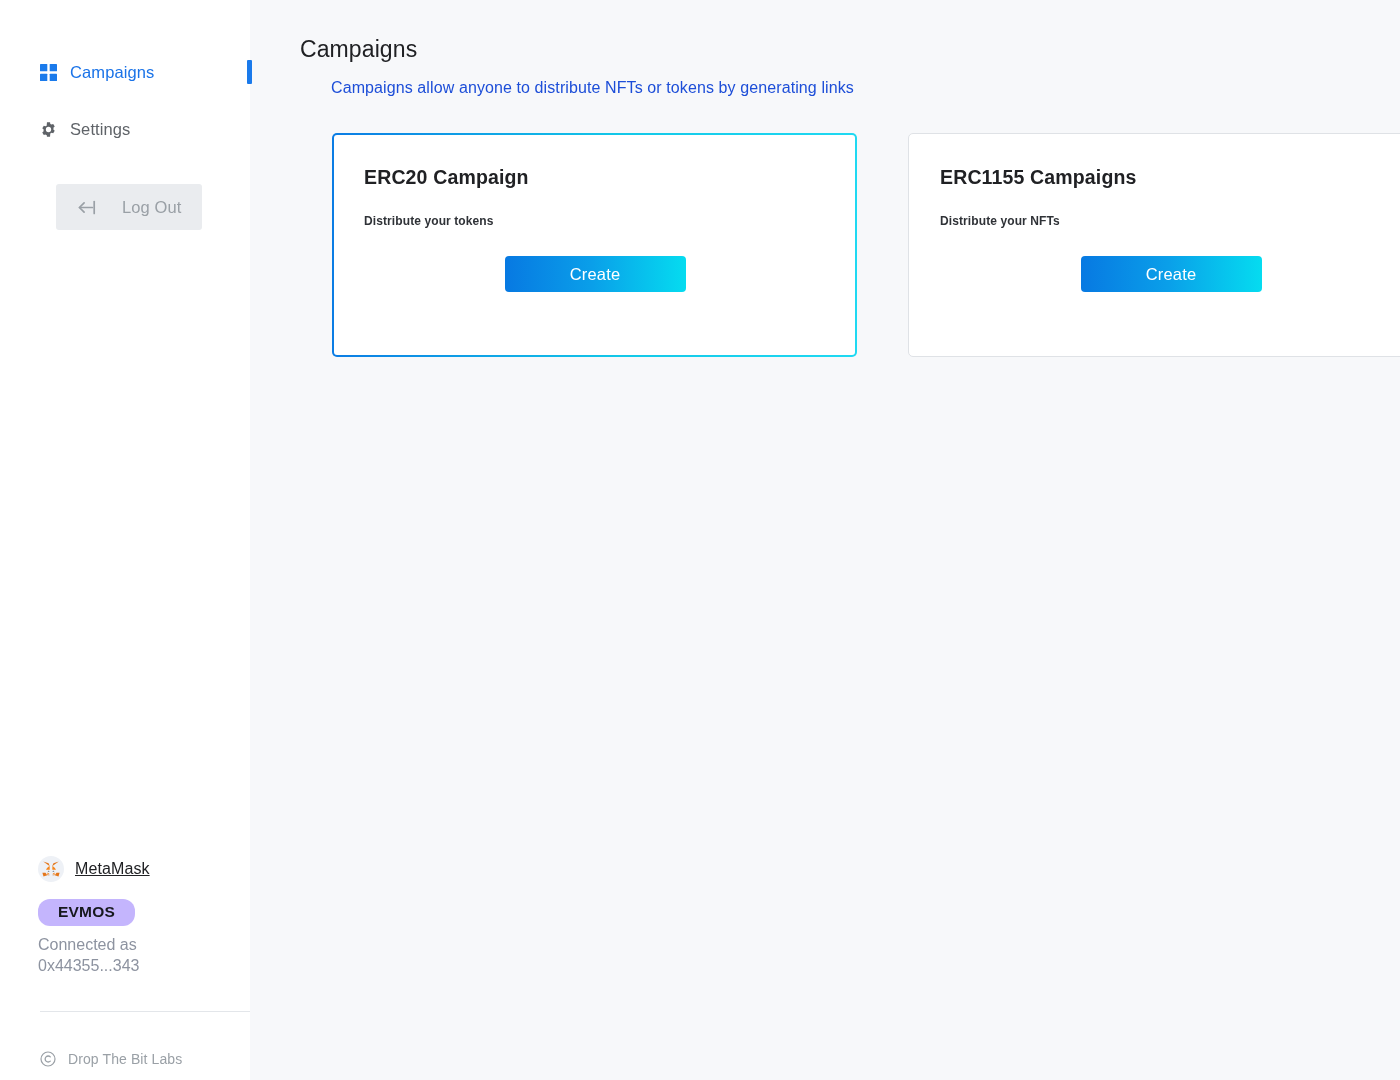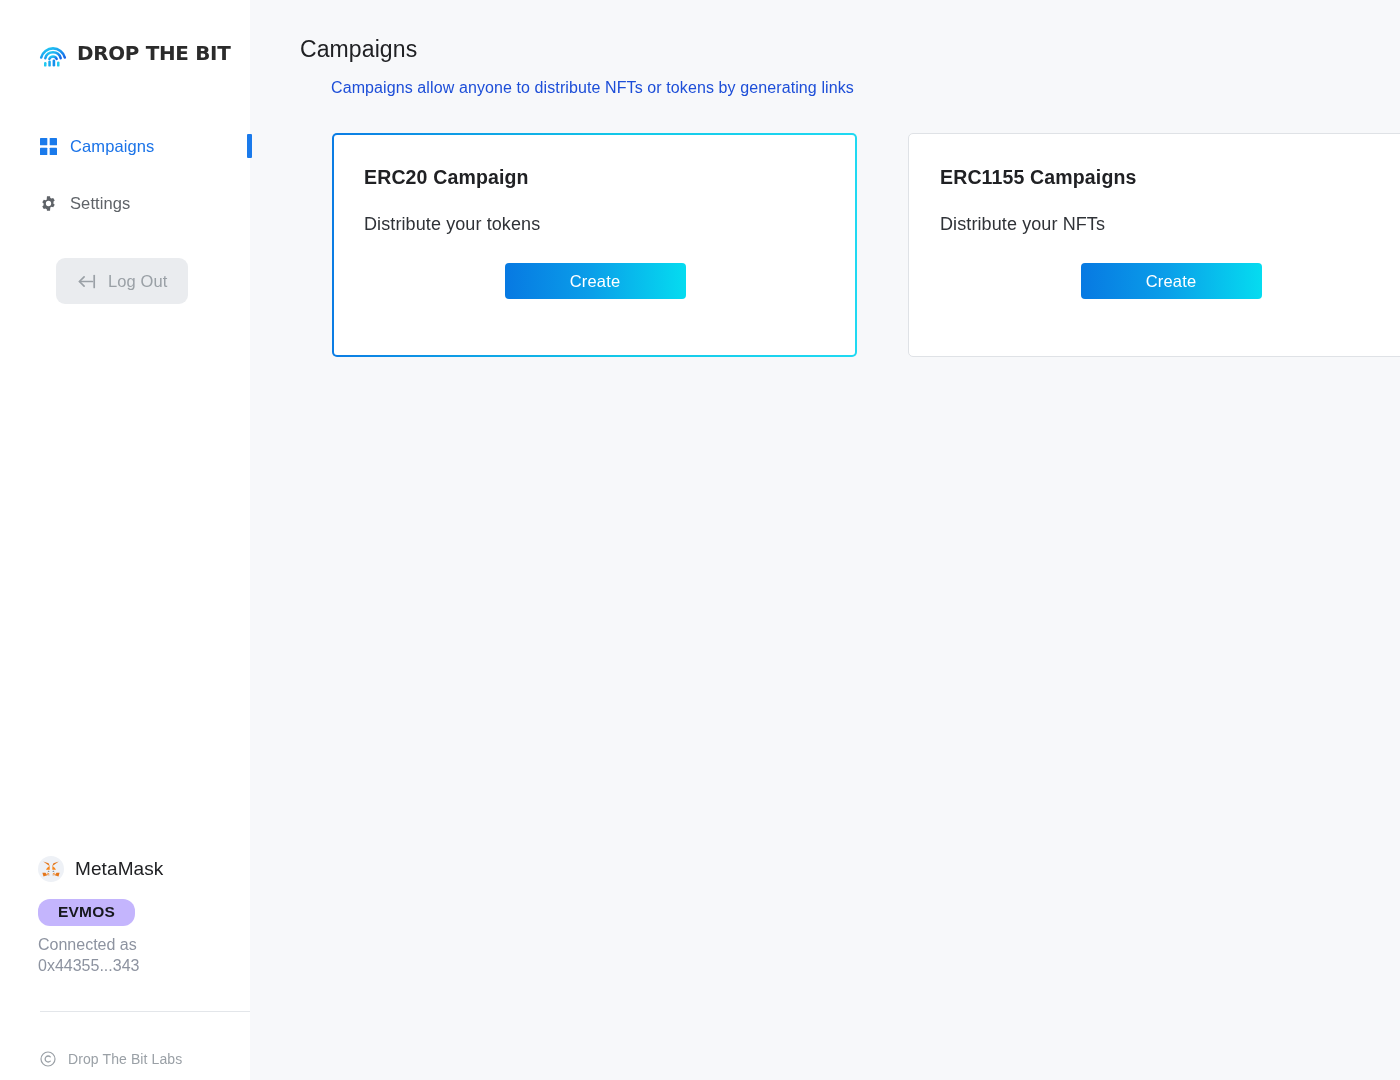--- a/index.html
+++ b/index.html
@@ -80,24 +80,24 @@
     height: 24px;
     background: #1a7aeb;
     border-radius: 1px;
   }
 
   .logout-wrap { margin-top: 33px; padding-left: 56px; }
   .logout-btn {
     display: inline-flex;
     align-items: center;
     justify-content: center;
-    gap: 11px;
+    gap: 25px;
     background: #eaecef;
     border: none;
-    border-radius: 9px;
+    border-radius: 3px;
     height: 46px;
     padding: 0 21px;
     cursor: pointer;
     font-family: inherit;
   }
   .logout-icon { width: 20px; height: 17px; display: block; }
   .logout-label { font-size: 16.5px; color: #9aa0a6; letter-spacing: 0.1px; }
 
   .sidebar-spacer { flex: 1 1 auto; }
 
@@ -112,23 +112,24 @@
   .wallet-avatar {
     width: 26px; height: 26px;
     border-radius: 50%;
     background: #eef1f6;
     display: flex; align-items: center; justify-content: center;
     flex: 0 0 26px;
     overflow: hidden;
   }
   .wallet-avatar svg { width: 20px; height: 20px; display: block; }
   .wallet-name {
-    font-size: 19px;
+    font-size: 16px;
     color: #202124;
     letter-spacing: 0.1px;
+    text-decoration: underline;
   }
   .chain-badge {
     display: inline-block;
     background: #c4b5fd;
     color: #16181d;
     font-weight: bold;
     font-size: 15.5px;
     letter-spacing: 0.2px;
     border-radius: 12px;
     padding: 4px 20px 5px;
@@ -211,23 +212,24 @@
     padding: 31px 29px 0 30px;
   }
 
   .card-title {
     font-size: 19.5px;
     color: #202124;
     letter-spacing: 0.15px;
     margin-bottom: 25px;
   }
   .card-desc {
-    font-size: 18px;
+    font-size: 12px;
     color: #2f3237;
     letter-spacing: 0.1px;
+    font-weight: bold;
   }
 
   .card-action {
     display: flex;
     justify-content: center;
     margin-top: 28px;
   }
   .create-btn {
     width: 181px;
     height: 36px;
@@ -242,40 +244,20 @@
     display: flex;
     align-items: center;
     justify-content: center;
   }
 </style>
 </head>
 <body>
 
 <aside class="sidebar">
 
-  <div class="brand">
-    <span class="brand-mark">
-      <svg viewBox="0 0 30 32" width="30" height="32" aria-hidden="true">
-        <defs>
-          <linearGradient id="lgGrad" x1="0" y1="0" x2="1" y2="1">
-            <stop offset="0%" stop-color="#22d3f5"></stop>
-            <stop offset="100%" stop-color="#1565e8"></stop>
-          </linearGradient>
-        </defs>
-        <path d="M3.2 19.5 A12.2 12.2 0 0 1 26.8 19.5" fill="none" stroke="url(#lgGrad)" stroke-width="2.6" stroke-linecap="round"></path>
-        <path d="M7.3 20.2 A8 8 0 0 1 22.7 20.2" fill="none" stroke="url(#lgGrad)" stroke-width="2.5" stroke-linecap="round"></path>
-        <path d="M11.3 21.0 A4 4 0 0 1 18.7 21.0" fill="none" stroke="url(#lgGrad)" stroke-width="2.4" stroke-linecap="round"></path>
-        <rect x="6.0" y="24.0" width="2.5" height="4.6" rx="1.2" fill="#22c9f0"></rect>
-        <rect x="10.3" y="22.6" width="2.5" height="6.0" rx="1.2" fill="#1aa9ef"></rect>
-        <rect x="14.6" y="21.4" width="2.6" height="7.2" rx="1.3" fill="#1790ec"></rect>
-        <rect x="19.0" y="23.4" width="2.5" height="5.2" rx="1.2" fill="#22c9f0"></rect>
-      </svg>
-    </span>
-    <span class="brand-text">DROP THE BIT</span>
-  </div>
 
   <nav class="nav">
 
     <a class="nav-item active" href="#">
       <span class="nav-icon">
         <svg viewBox="0 0 17 17" width="17" height="17" aria-hidden="true">
           <rect x="0" y="0" width="7.3" height="7.3" rx="0.6" fill="#1a7aeb"></rect>
           <rect x="9.7" y="0" width="7.3" height="7.3" rx="0.6" fill="#1a7aeb"></rect>
           <rect x="0" y="9.7" width="7.3" height="7.3" rx="0.6" fill="#1a7aeb"></rect>
           <rect x="9.7" y="9.7" width="7.3" height="7.3" rx="0.6" fill="#1a7aeb"></rect>

